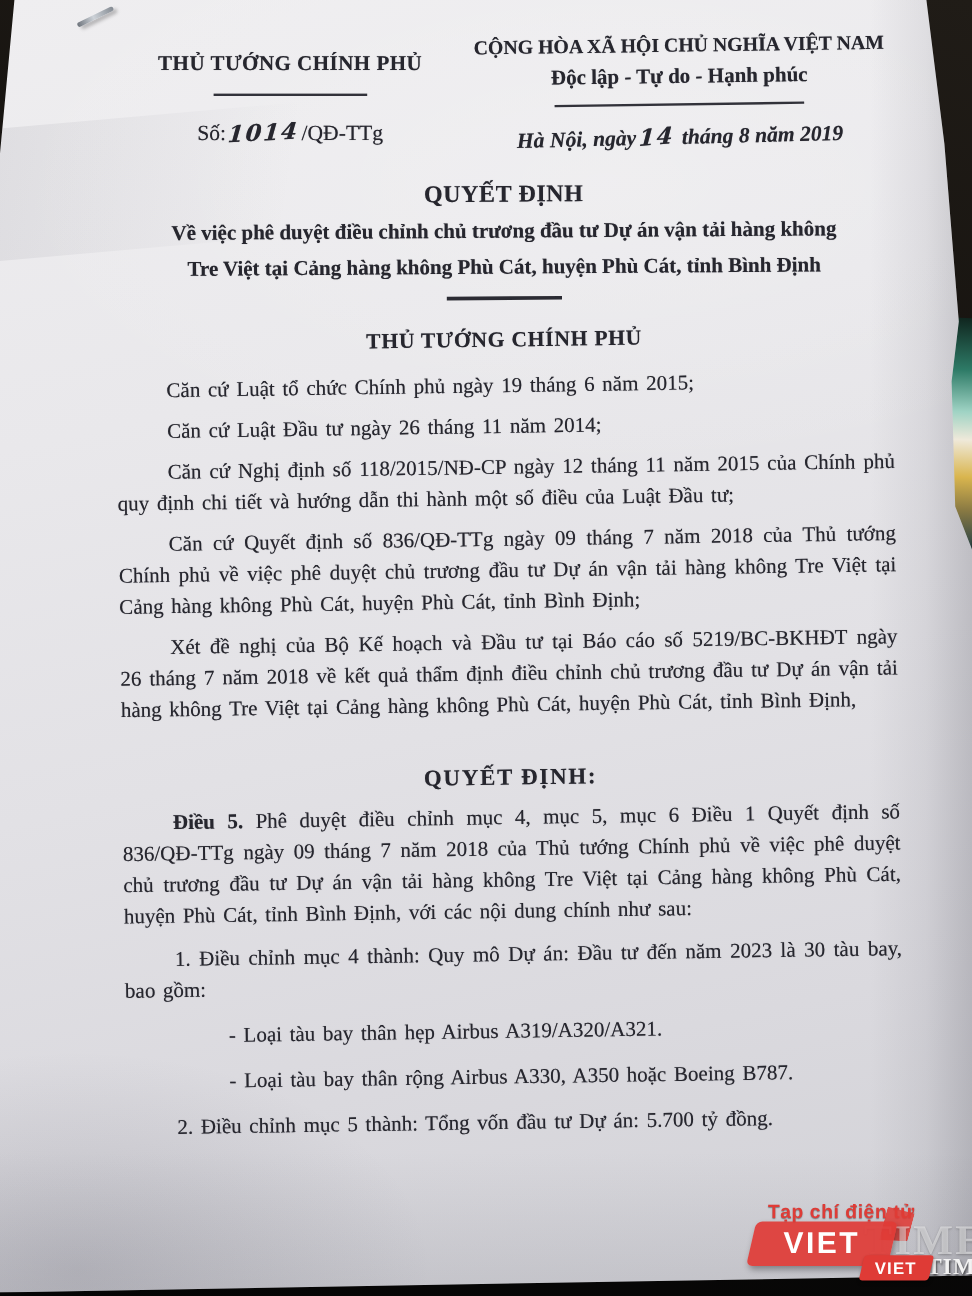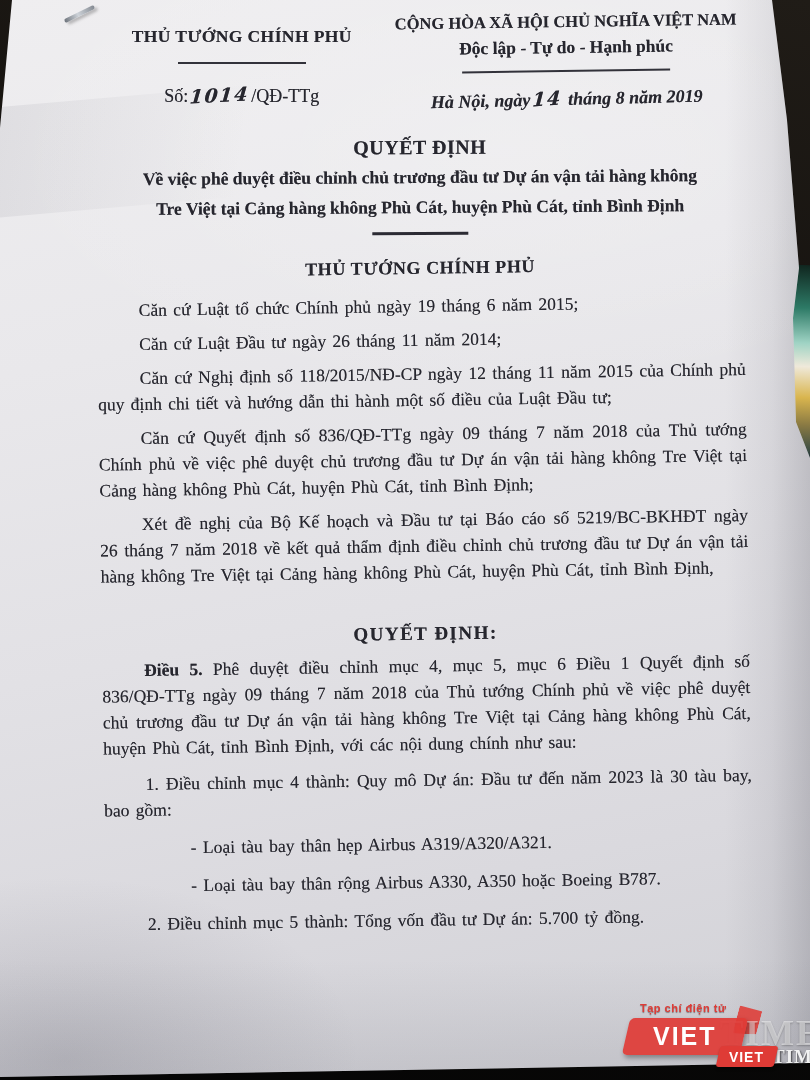--- a/index.html
+++ b/index.html
@@ -52,21 +52,21 @@
   }
   .staple{
     position:absolute;left:63px;top:12px;width:33px;height:4px;border-radius:2px;
     background:linear-gradient(90deg,#6e747c,#cdd2d8 45%,#848a92);
     transform:rotate(-26deg);
     box-shadow:2px 3px 3px rgba(0,0,0,.25);
   }
   
   .content{
     position:absolute;left:0;top:0;width:810px;
-    padding:12px 66px 0 96px;
+    padding:28px 66px 0 96px;
     color:var(--ink);
     font-size:17.5px;
     text-shadow:0 0 .6px rgba(38,38,46,.55);
   }
   .header-row{display:flex;align-items:flex-start;}
   .h-left{width:45%;text-align:center;padding-top:14px;}
   .h-right{width:55%;text-align:center;transform:rotate(-.8deg);}
   .org{font-weight:bold;font-size:17.5px;letter-spacing:.4px;white-space:nowrap;}
   .rule-sm{width:128px;height:2px;background:#32323a;margin:15px auto 0;}
   .so-line{margin-top:20px;font-size:18px;white-space:nowrap;}
@@ -91,21 +91,21 @@
   }
   .decision-heading{text-align:center;font-weight:bold;font-size:19px;letter-spacing:1.5px;margin-top:38px;}
   .article{margin-top:46px;}
   p.clause-dash{text-indent:86px;text-align:left;}
   p.c0{margin-top:10px;}
   p.c1,p.c2,p.c3{margin-top:12px;}
   
   .wm{position:absolute;right:0;bottom:4px;width:190px;height:74px;z-index:6;
       font-family:"Liberation Sans","DejaVu Sans",sans-serif;}
   .wm-tag{
-    position:absolute;left:20px;top:0;color:var(--wm-red);font-weight:bold;font-size:11px;
+    position:absolute;left:20px;top:0;color:var(--wm-red);font-weight:bold;font-size:16px;
     letter-spacing:.5px;text-shadow:0 1px 1px rgba(0,0,0,.4);white-space:nowrap;
   }
   .wm-viet-box{
     position:absolute;left:6px;top:16px;width:118px;height:37px;
     background:rgba(223,59,54,.92);border-radius:5px;transform:skewX(-13deg);
     display:flex;align-items:center;justify-content:center;
     box-shadow:2px 3px 5px rgba(0,0,0,.35);
   }
   .wm-viet-box span{color:#fff;font-weight:bold;font-size:25px;letter-spacing:2px;transform:skewX(13deg);}
   .wm-ribbon{

